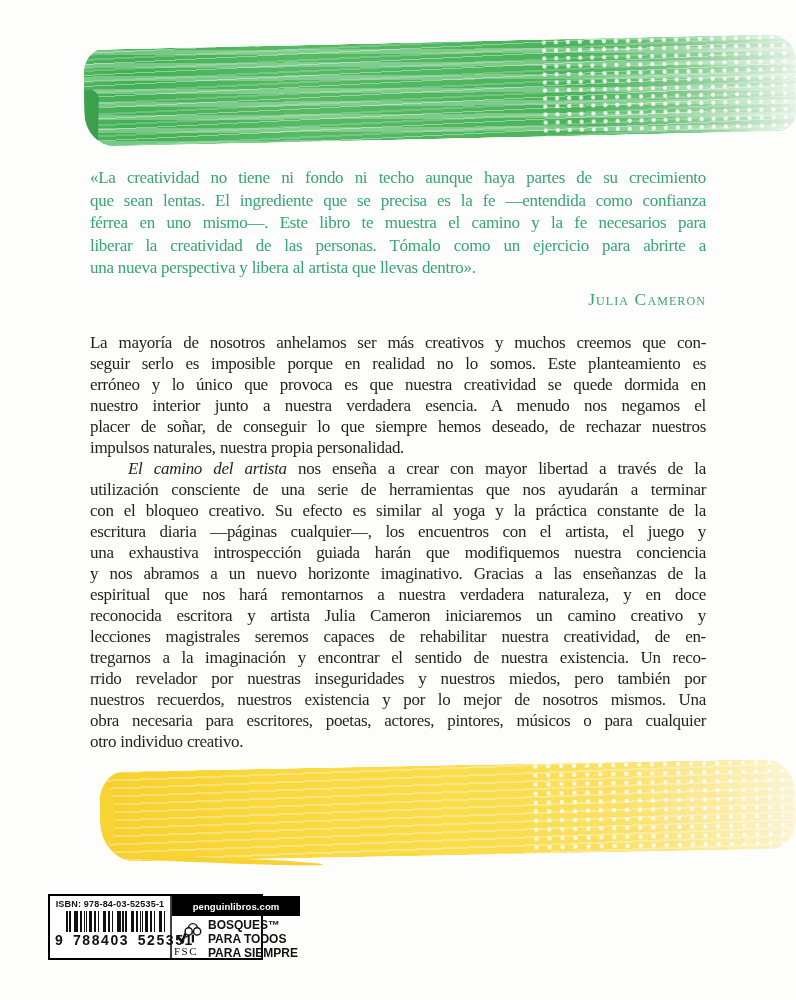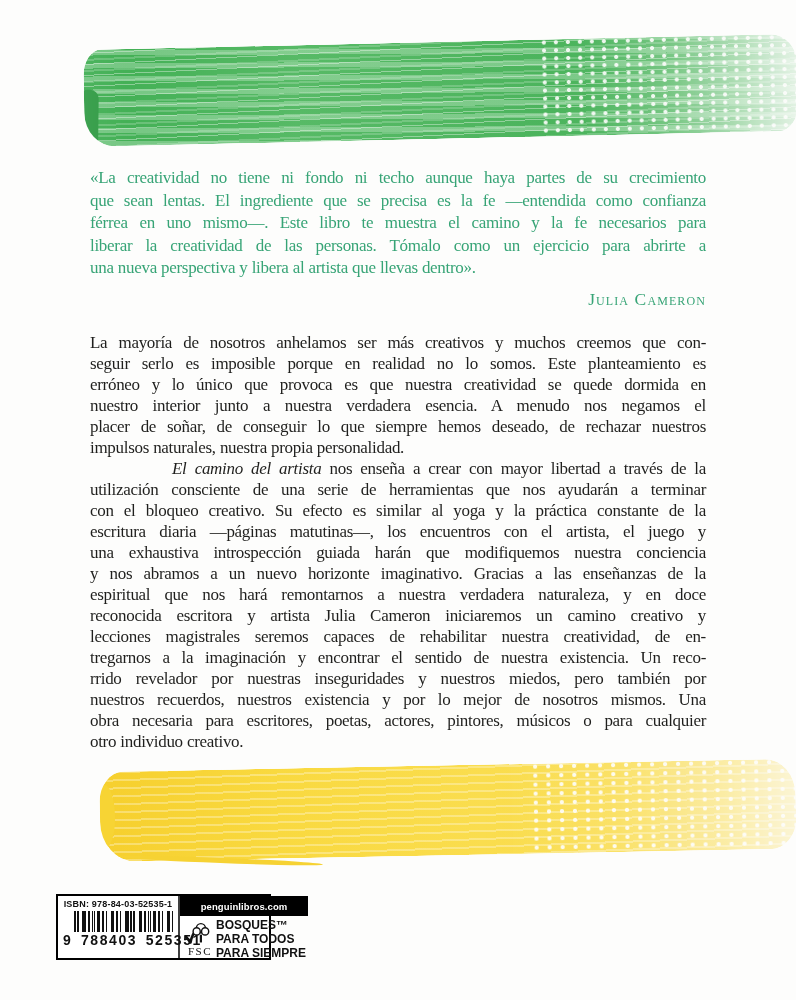--- a/index.html
+++ b/index.html
@@ -66,47 +66,47 @@
   .quote .line:last-of-type, .para .line:last-of-type { text-align-last:left; }
   .attribution {
     top:289px; text-align:right; color:#37a476;
     font-variant:small-caps; font-size:17.5px; letter-spacing:1.1px; line-height:21px;
   }
   .para { color:#1f1f1d; font-size:17px; }
   .para .line { line-height:21px; }
   .p1 { top:332px; }
   .p2 { top:458px; }
   .lead { text-indent:38px; }
-  .italic { font-style:italic;margin-left:44px; }
+  .italic { font-style:italic; }
 
   
   .barcode-box {
     position:absolute; left:48px; top:894px; width:215px; height:66px;
     border:2px solid #000; background:#fff; display:flex; box-sizing:border-box;
-    font-family:"Liberation Sans", sans-serif; color:#111;margin-left:8px;
+    font-family:"Liberation Sans", sans-serif; color:#111;
   }
   .bc-left { width:120px; box-sizing:border-box; padding:3px 5px 3px 5px; display:flex; flex-direction:column; }
   .isbn { font-size:9px; font-weight:bold; text-align:center; letter-spacing:.2px; white-space:nowrap; }
   .bars {
     margin-left:11px; height:31px; margin-top:2px; background:#fff;
     background-image:
       repeating-linear-gradient(90deg,#111 0 2px,transparent 2px 4px,#111 4px 5px,transparent 5px 9px,#111 9px 12px,transparent 12px 14px),
       repeating-linear-gradient(90deg,transparent 0 3px,#111 3px 4px,transparent 4px 8px,#111 8px 9px,transparent 9px 17px);
   }
   .bc-number {
     margin-top:-10px; background:#fff; position:relative;
     font-size:14px; font-weight:bold; letter-spacing:1.6px; word-spacing:3px; white-space:nowrap;
   }
   .bc-right { flex:1; border-left:2px solid #404040; display:flex; flex-direction:column; }
   .bc-header {
     background:#000; color:#fff; font-size:9.5px; font-weight:bold;
     text-align:center; padding:5px 0 4px; letter-spacing:.1px; white-space:nowrap;
   }
   .fsc-area { flex:1; display:flex; align-items:center; justify-content:center; gap:4px; padding:2px; }
-  .fsc-mark { display:flex; flex-direction:column; align-items:flex-end; line-height:1; }
+  .fsc-mark { display:flex; flex-direction:column; align-items:flex-start; line-height:1; }
   .fsc-acronym { font-family:"Liberation Serif", serif; font-size:11px; letter-spacing:1.5px; margin-top:-1px; }
   .fsc-text { font-size:12px; font-weight:bold; line-height:1.18; white-space:nowrap; }
 </style>
 </head>
 <body>
 
 <div class="page">
 
   <div class="stroke stroke-green"></div>
 
@@ -142,21 +142,21 @@
 
   </div>
 
   <div class="textcol para p2">
     <div class="line lead"><span class="italic">El camino del artista</span><span> nos enseña a crear con mayor libertad a través de la</span></div>
 
       <div class="line">utilización consciente de una serie de herramientas que nos ayudarán a terminar</div>
 
       <div class="line">con el bloqueo creativo. Su efecto es similar al yoga y la práctica constante de la</div>
 
-      <div class="line">escritura diaria —páginas matutinas—, los encuentros con el artista, el juego y</div>
+      <div class="line">escritura diaria —páginas cualquier—, los encuentros con el artista, el juego y</div>
 
       <div class="line">una exhaustiva introspección guiada harán que modifiquemos nuestra conciencia</div>
 
       <div class="line">y nos abramos a un nuevo horizonte imaginativo. Gracias a las enseñanzas de la</div>
 
       <div class="line">espiritual que nos hará remontarnos a nuestra verdadera naturaleza, y en doce</div>
 
       <div class="line">reconocida escritora y artista Julia Cameron iniciaremos un camino creativo y</div>
 
       <div class="line">lecciones magistrales seremos capaces de rehabilitar nuestra creatividad, de en-</div>

